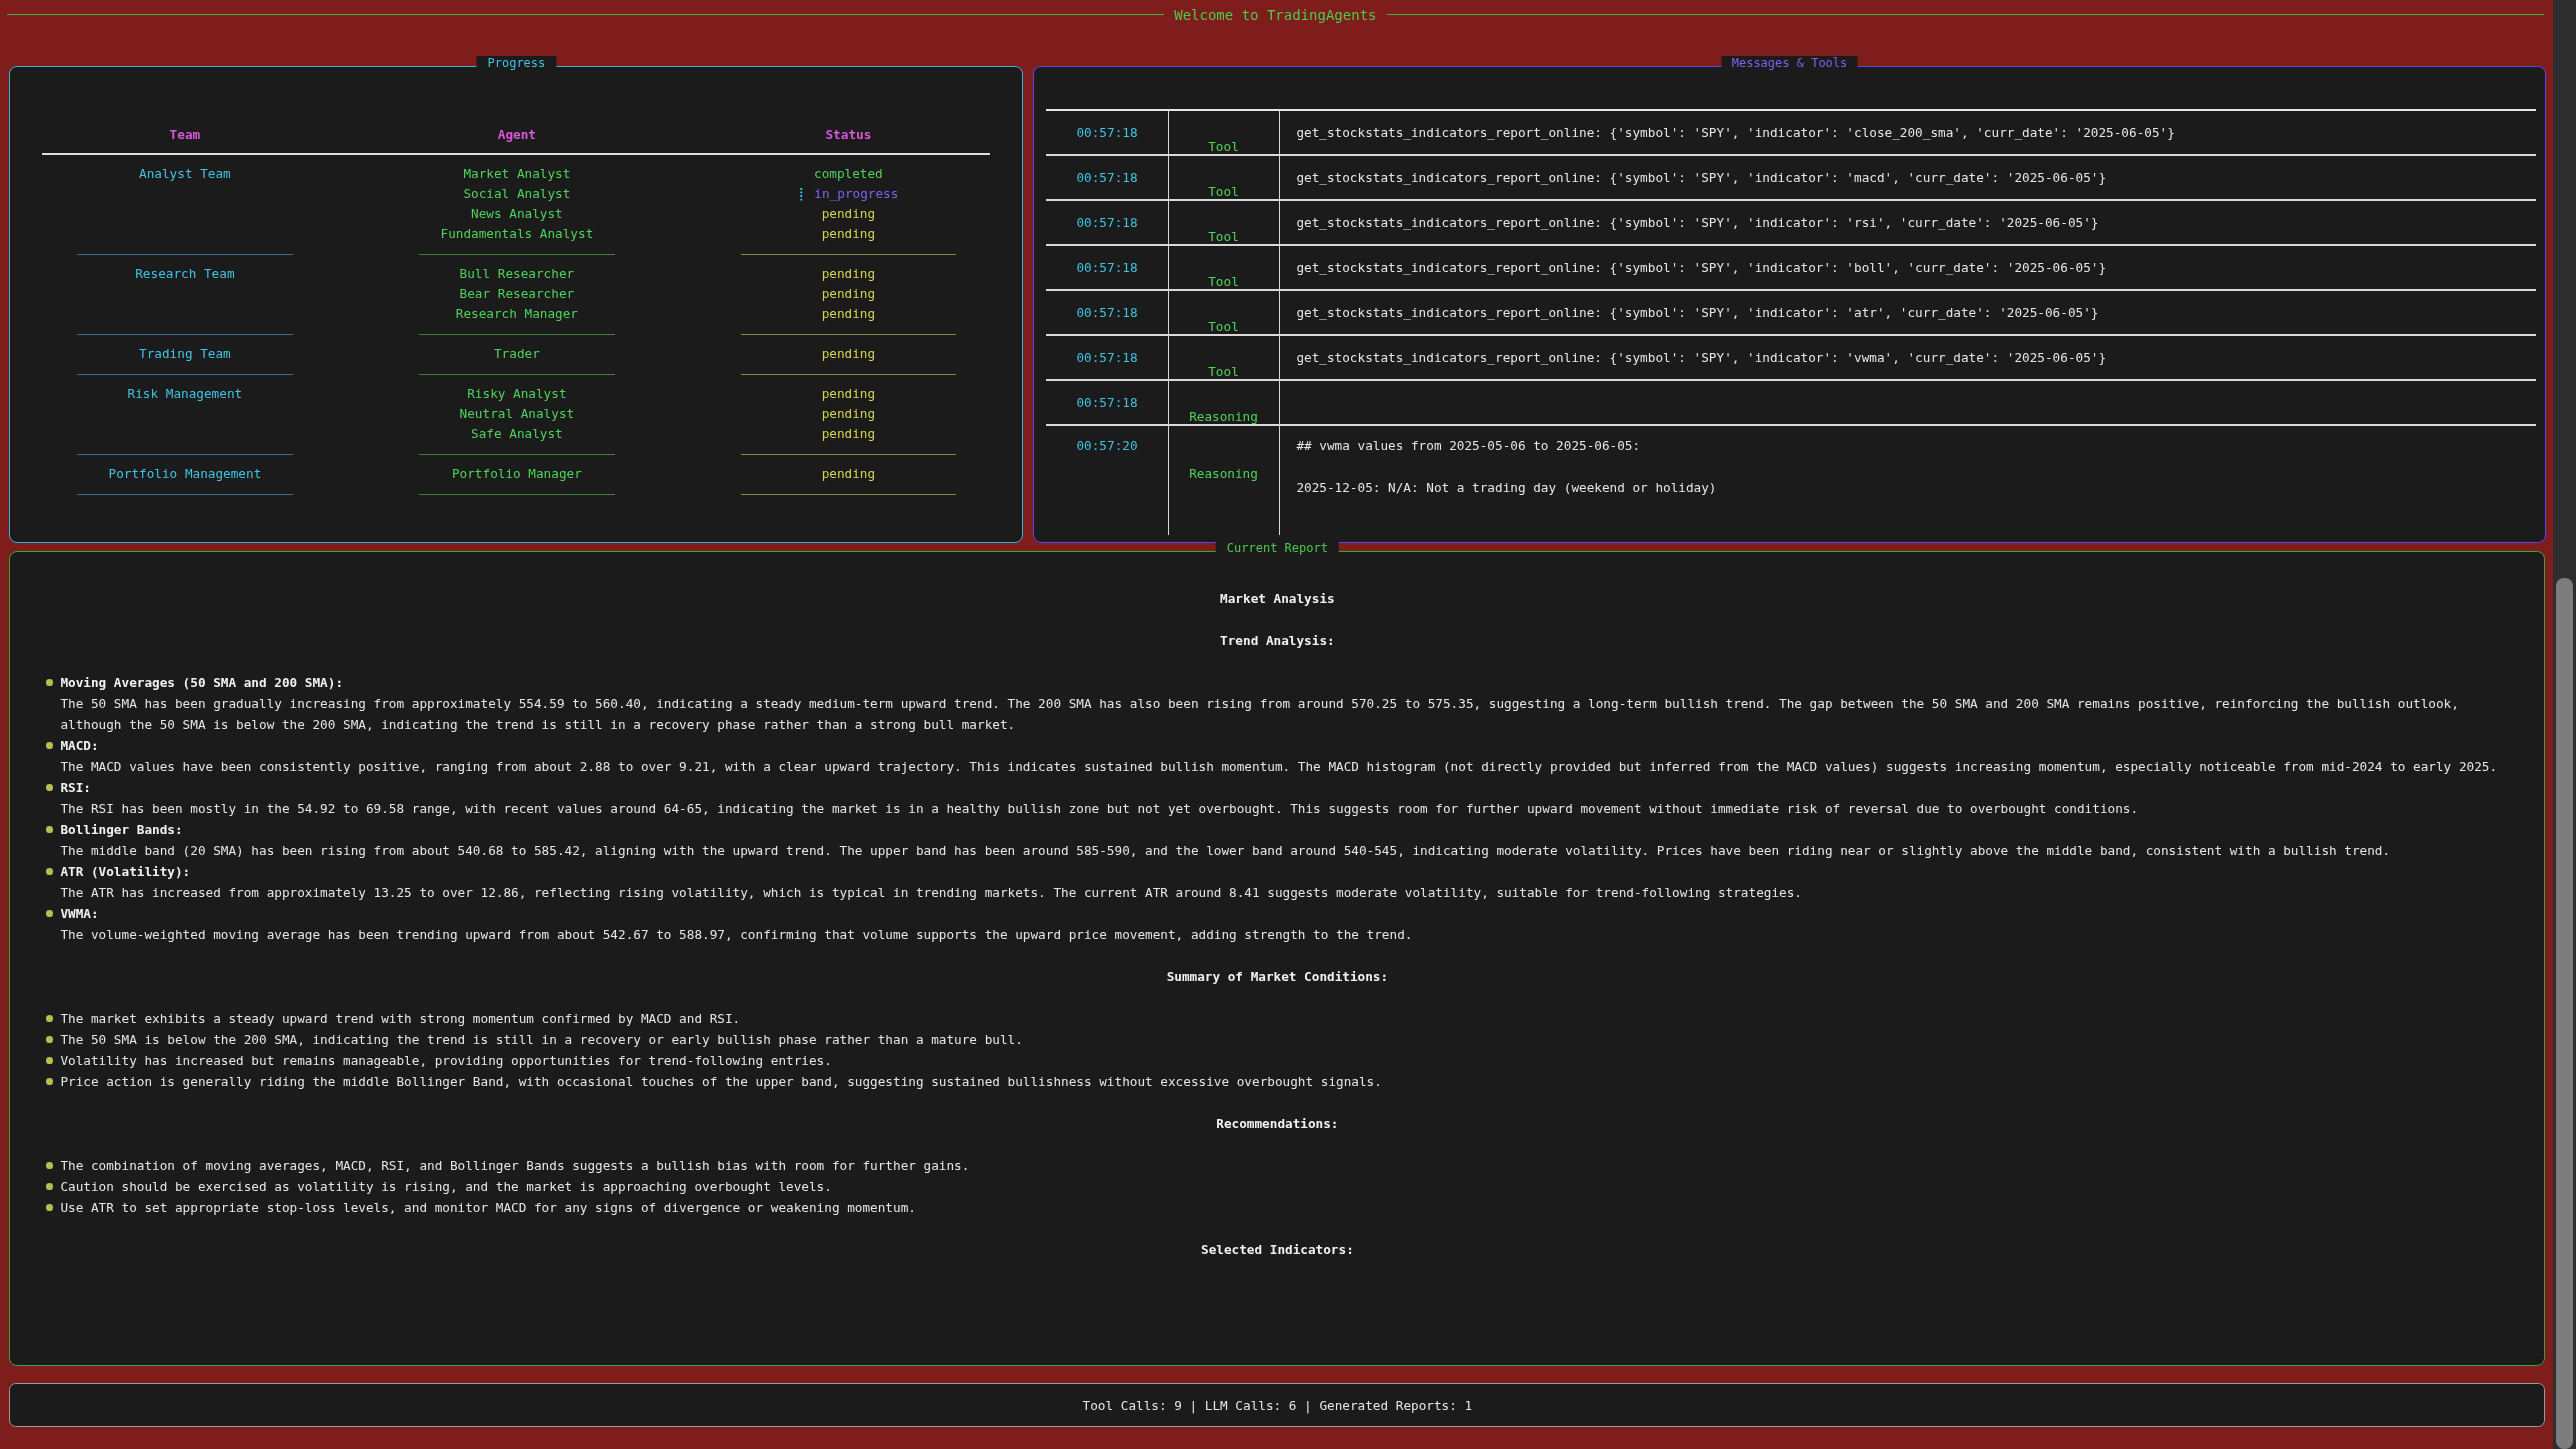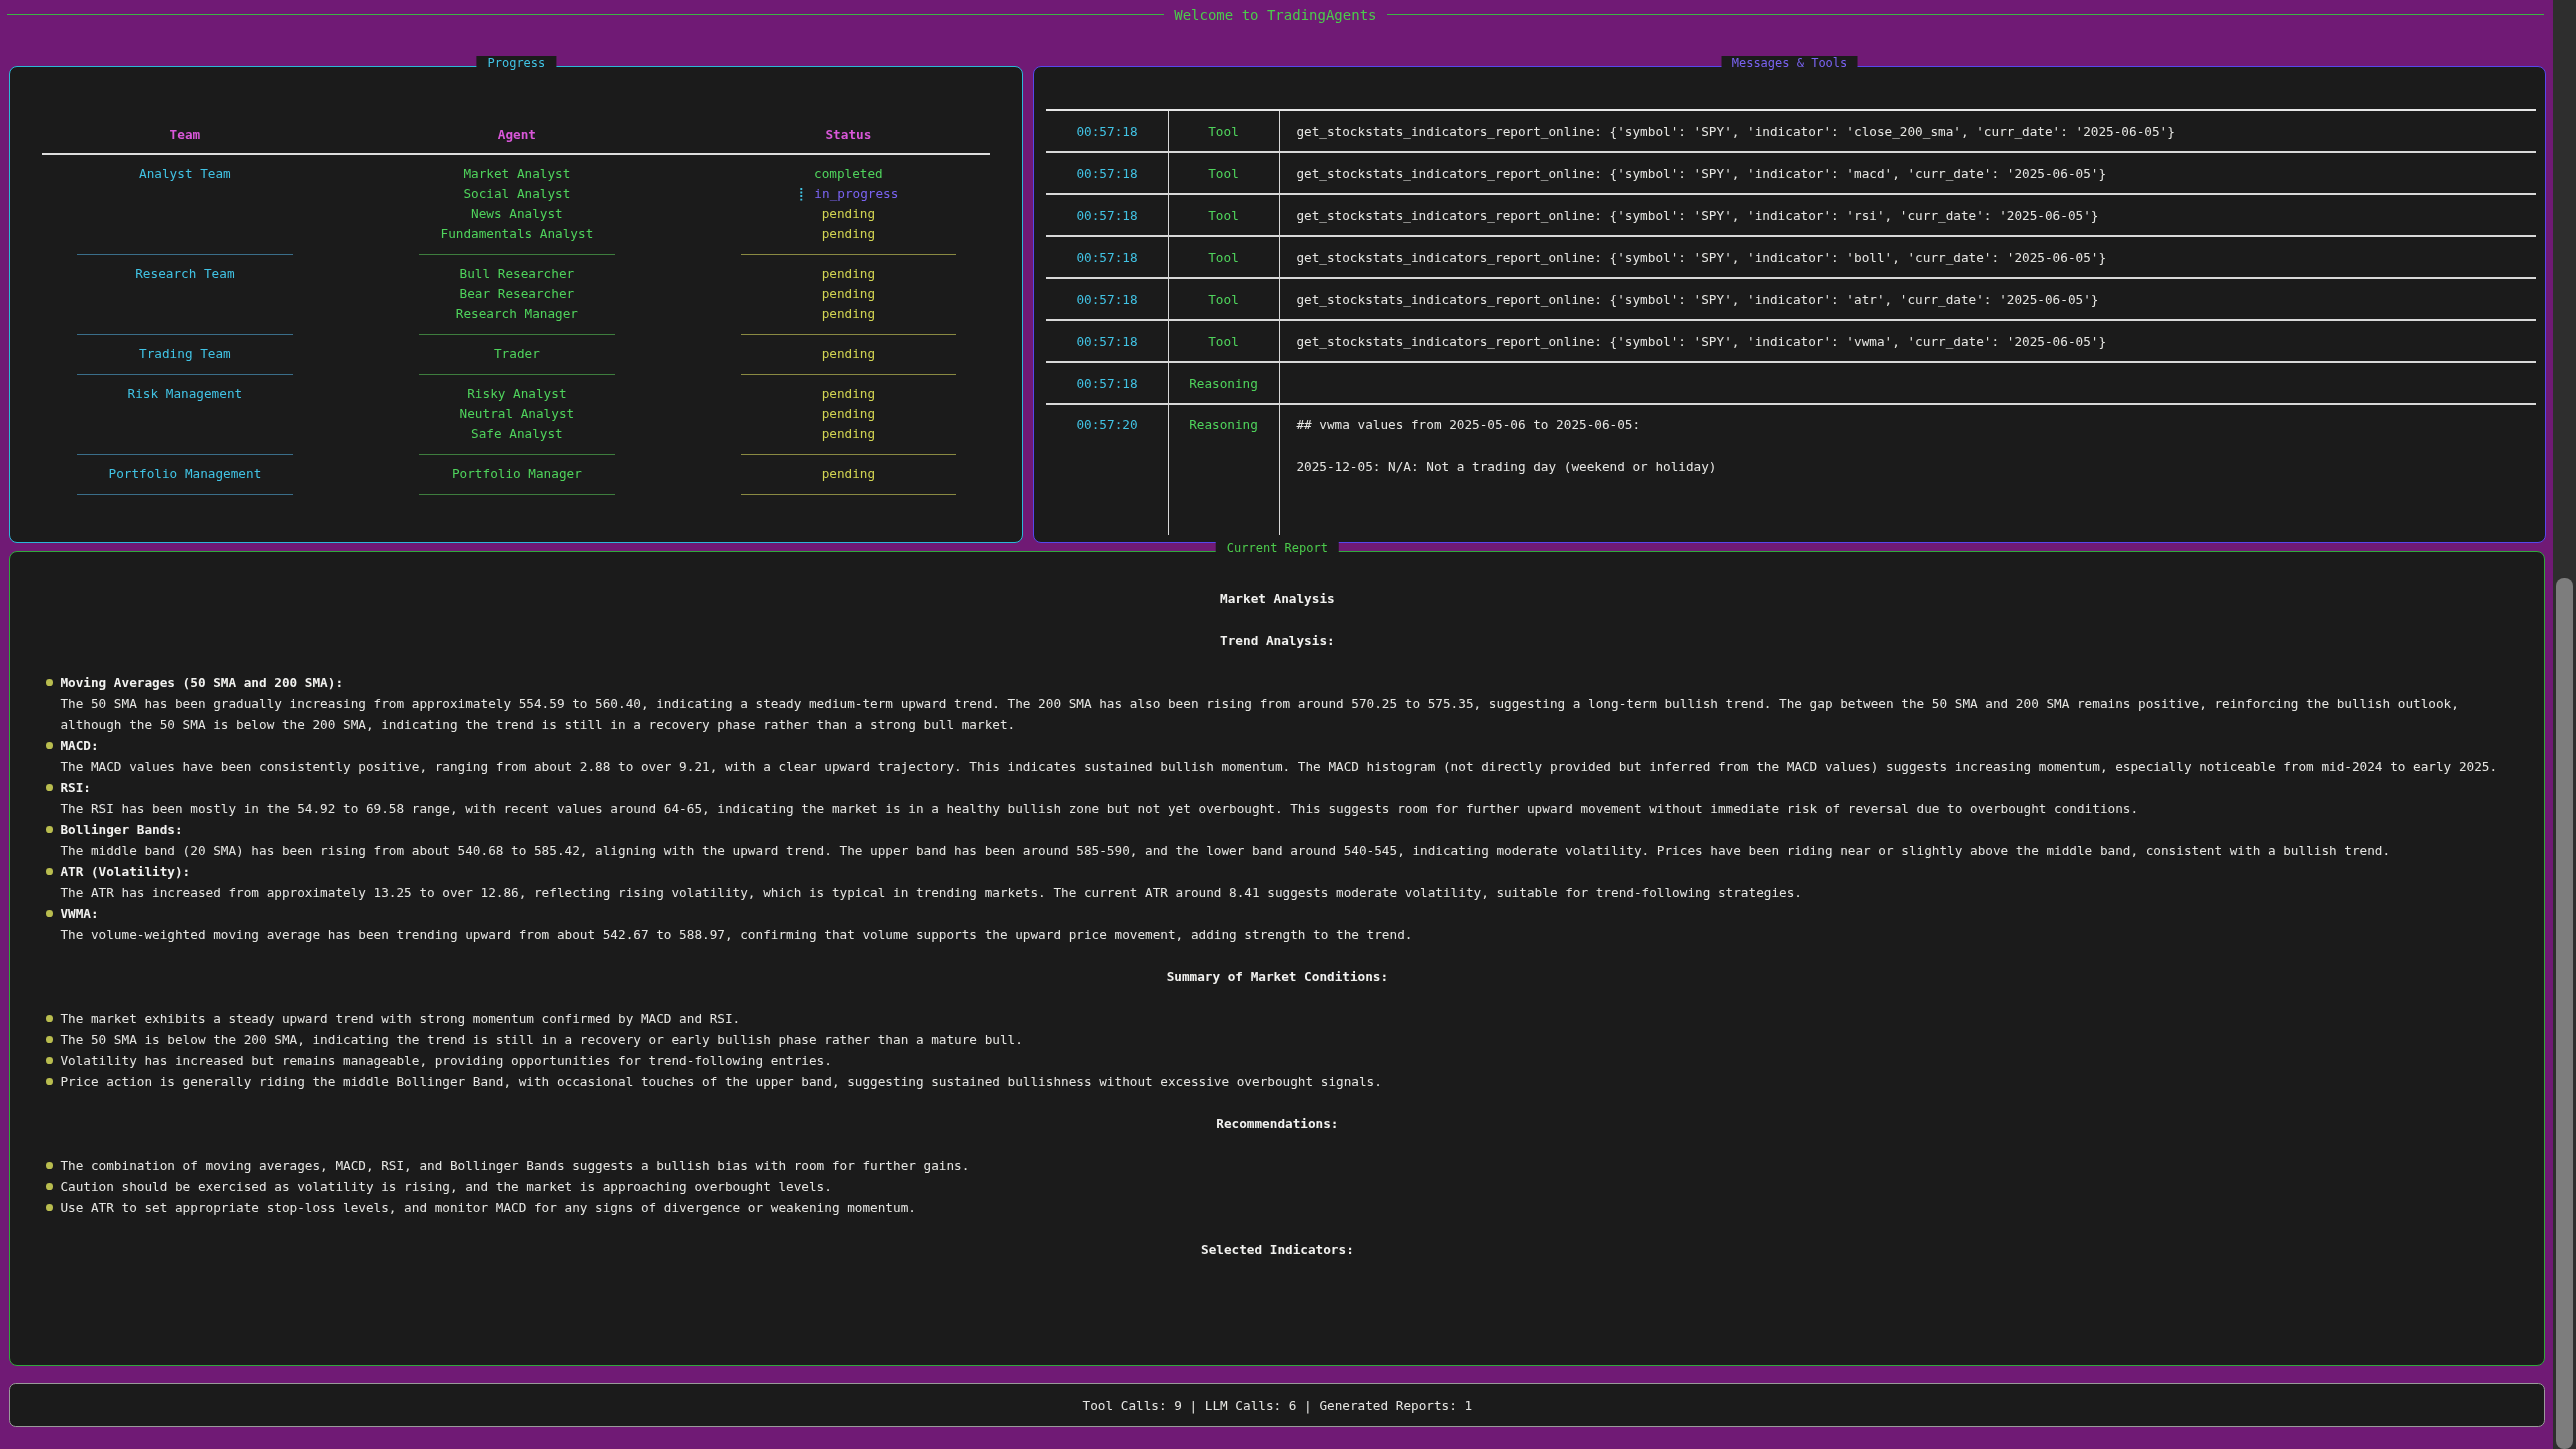--- a/index.html
+++ b/index.html
@@ -1,18 +1,18 @@
 <!DOCTYPE html>
 <html style="font-size:10.7px"><head>
 <meta charset="utf-8">
 <style>
   html,body{margin:0;padding:0;background:#141414;}
   .screen{
     position:relative;width:2576px;height:1449px;overflow:hidden;
-    background:#701a75;
+    background:#7f1d1d;
     font-family:"DejaVu Sans Mono",monospace;
     color:#e6e6e3;font-size:12.7px;
   }
   
   .top-rule{position:absolute;left:6.7px;right:32px;top:4px;height:21.5px;
     display:flex;align-items:center;gap:10.7px;}
   .rline{flex:1;height:1.3px;background:#3cb544;}
   .rtitle{color:#4ccb4c;font-size:14px;white-space:nowrap;}
   
   .panel{position:absolute;border:1.3px solid;border-radius:8px;background:#1b1b1b;}
@@ -39,21 +39,21 @@
   .messages-panel{left:1033px;top:66px;width:1511px;height:475px;border-color:#5748ec;}
   .mtable{position:absolute;left:12px;right:9.4px;top:42px;bottom:6.7px;
     background-image:linear-gradient(#d8d8d8,#d8d8d8),linear-gradient(#d8d8d8,#d8d8d8);
     background-size:1.3px 100%,1.3px 100%;background-position:122px 0,233px 0;
     background-repeat:no-repeat;}
   .mrow{display:grid;grid-template-columns:122px 111px 1fr;align-items:center;min-height:40px;}
   .mrow.mhead{min-height:47px;color:#d957d9;font-weight:700;}
   .mcell{text-align:center;}
   .mcell.content{text-align:left;padding-left:17.4px;padding-right:6.7px;color:#e6e6e3;line-height:21px;}
   .mcell.time{color:#41c3e4;}
-  .mcell.type{color:#4fd35c;}
+  .mcell.type{color:#4fd35c;margin-top:28px;}
   .msep{height:2px;background:#d8d8d8;}
   .msep.head{background:#e6e6e6;}
   .mrow.tall{align-items:start;padding:8.7px 0;}
   .mrow.tall .mcell{line-height:21px;}
   .cline{min-height:21px;white-space:pre-wrap;}
   
   .report-panel{left:9.4px;top:551px;width:2534px;height:813px;border-color:#31a83c;}
   .report-body{position:absolute;left:12px;right:12px;top:14.8px;bottom:6.7px;line-height:21px;}
   .r-heading{text-align:center;font-weight:700;color:#f2f2f0;margin:21px 0;}
   .r-intro{padding-left:13.4px;}

